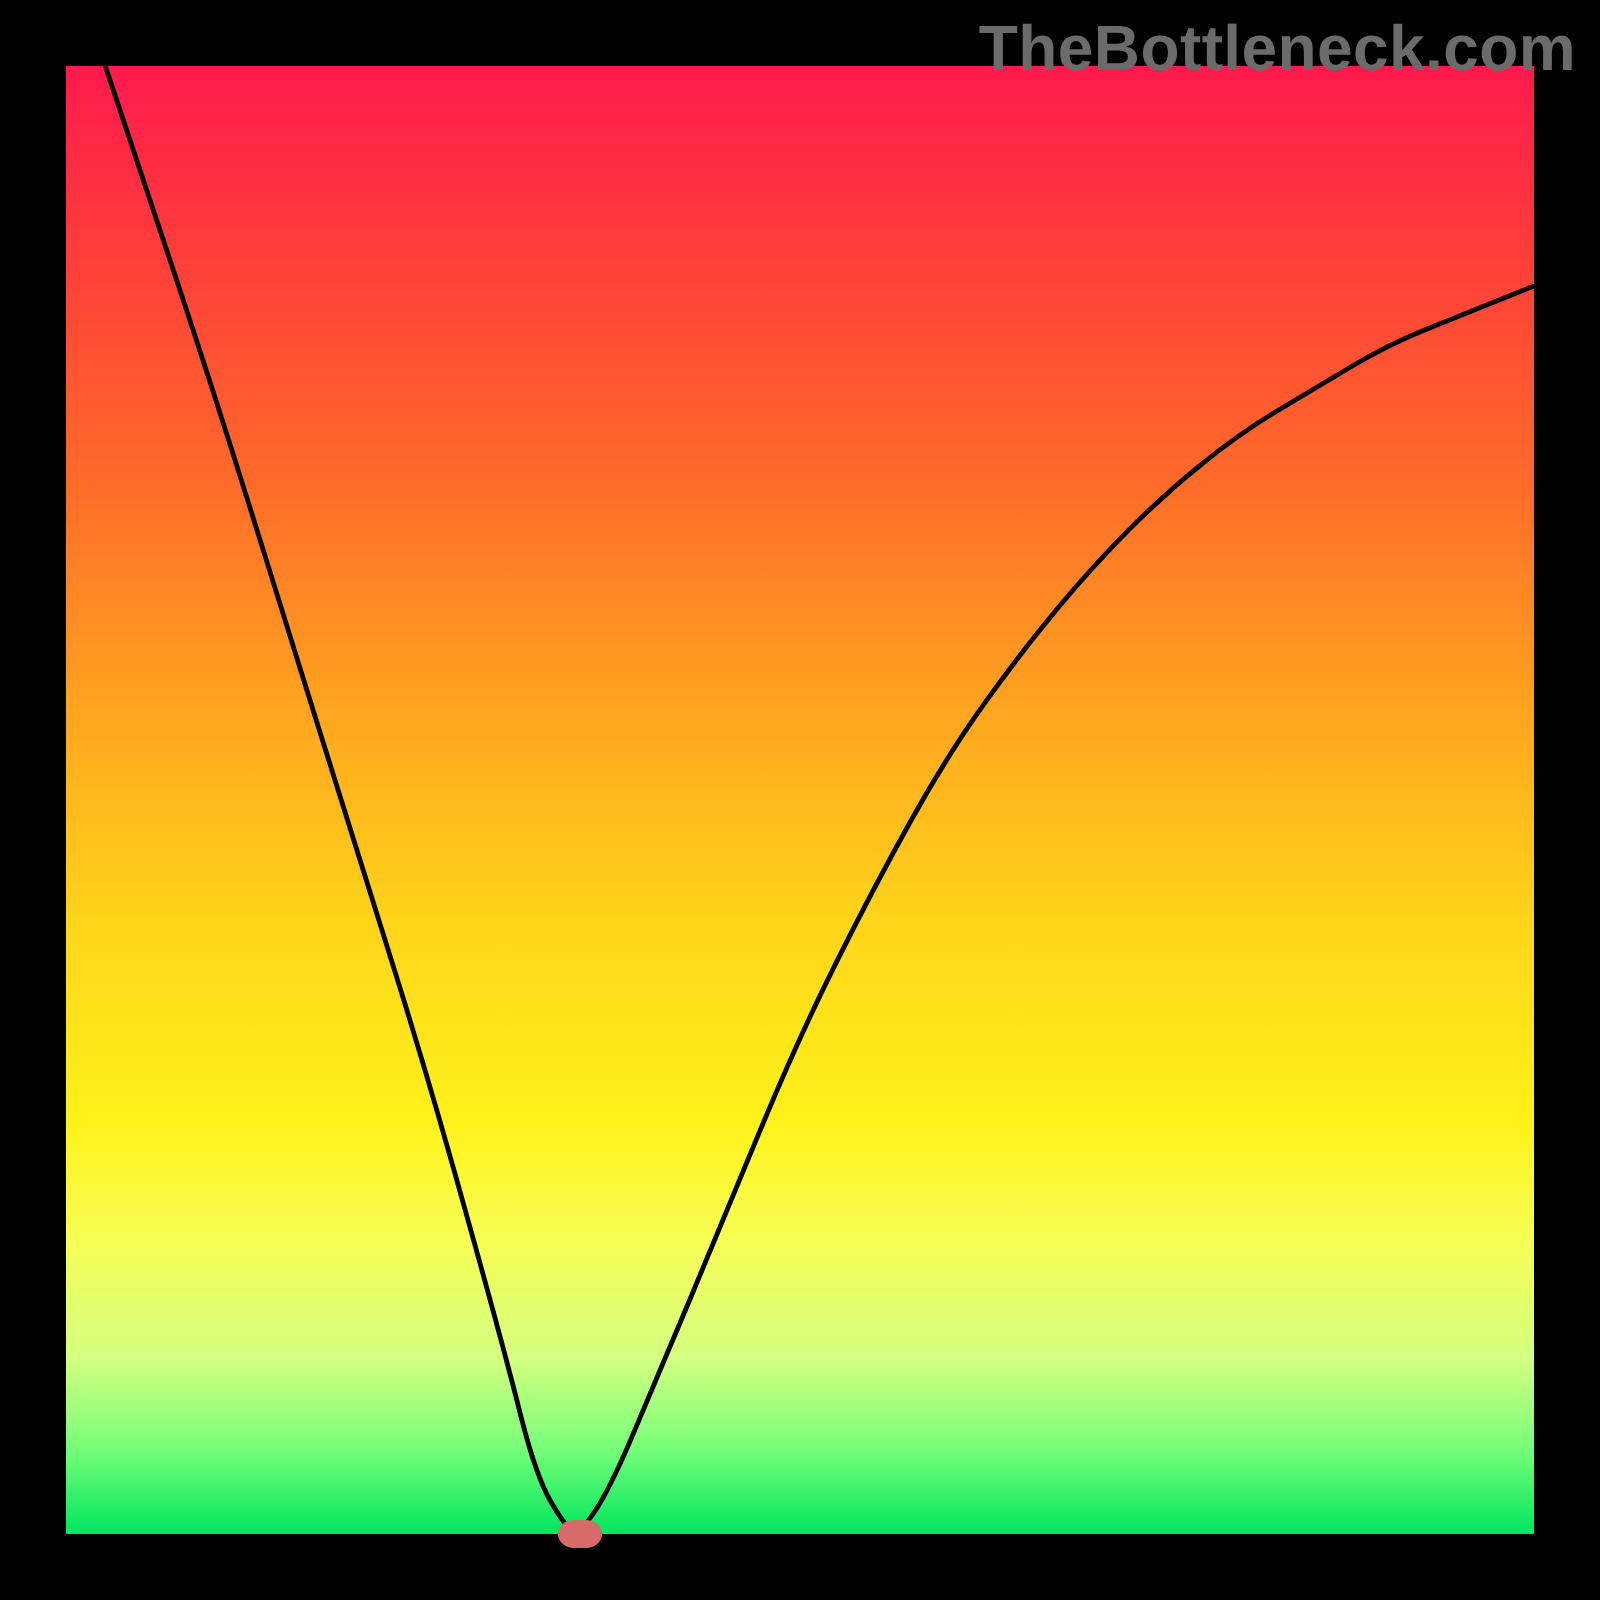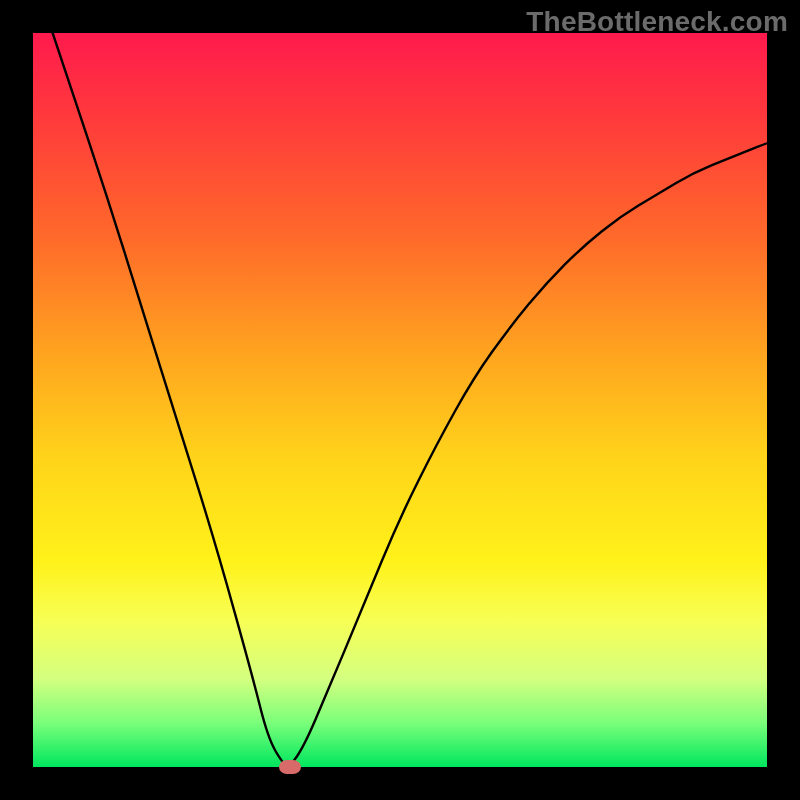--- a/index.html
+++ b/index.html
@@ -26,21 +26,21 @@
       #f7ff55 80%,
       #d4ff80 88%,
       #7aff7a 94%,
       #00e65e 100%);
   }
   .watermark {
     position: absolute;
     top: 6px;
     right: 12px;
     font-family: Arial, Helvetica, sans-serif;
-    font-size: 28px;
+    font-size: 32px;
     font-weight: 600;
     color: #6b6b6b;
     letter-spacing: 0.2px;
     user-select: none;
   }
   svg.curve {
     position: absolute;
     left: 33px;
     top: 33px;
     width: 734px;

